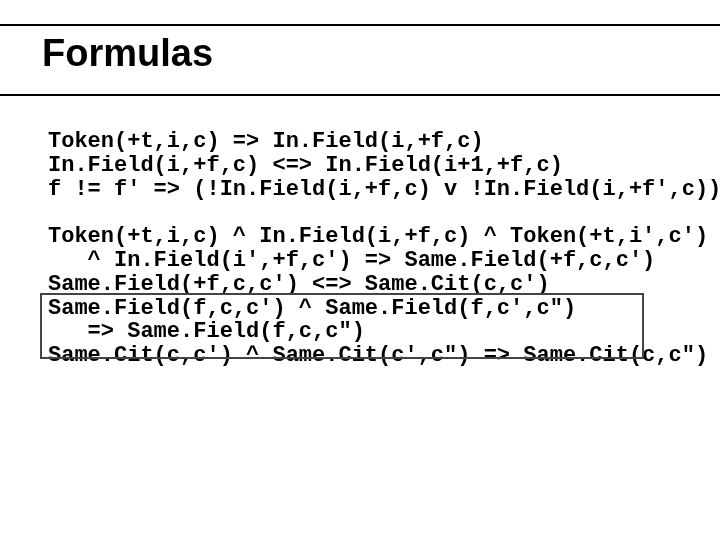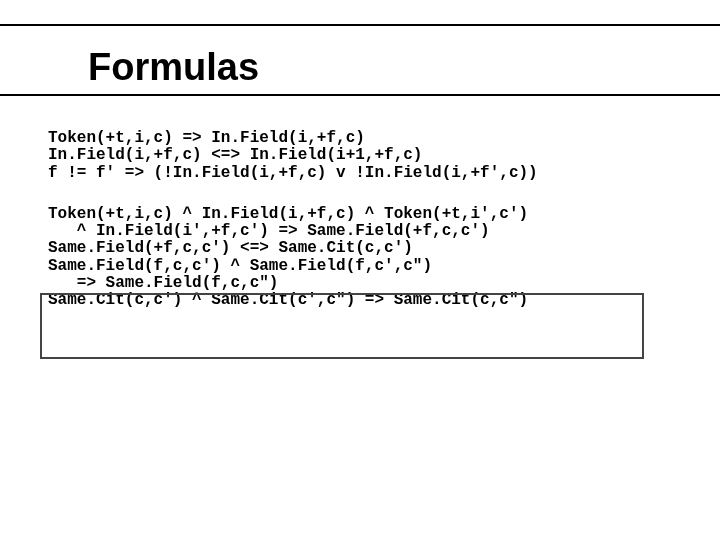--- a/index.html
+++ b/index.html
@@ -21,36 +21,35 @@
     position: absolute;
     left: 0;
     width: 720px;
     border: none;
     border-top: 2px solid #000;
   }
   .title-line.top { top: 16px; }
   .title-line.bottom { top: 86px; }
   .title {
     position: absolute;
-    top: 46px;
+    top: 32px;
     left: 42px;
     font-size: 38px;
     font-weight: bold;
     color: #000;
-    margin-left: 46px;
   }
   .body {
     position: absolute;
     top: 130px;
     left: 48px;
     width: 624px;
   }
   .code-block {
     font-family: "Courier New", Courier, monospace;
-    font-size: 16px;
+    font-size: 22px;
     line-height: 1.08;
     font-weight: bold;
     color: #000;
     white-space: pre;
   }
   .spacer {
     height: 24px;
   }
   .highlight-box {
     position: absolute;

